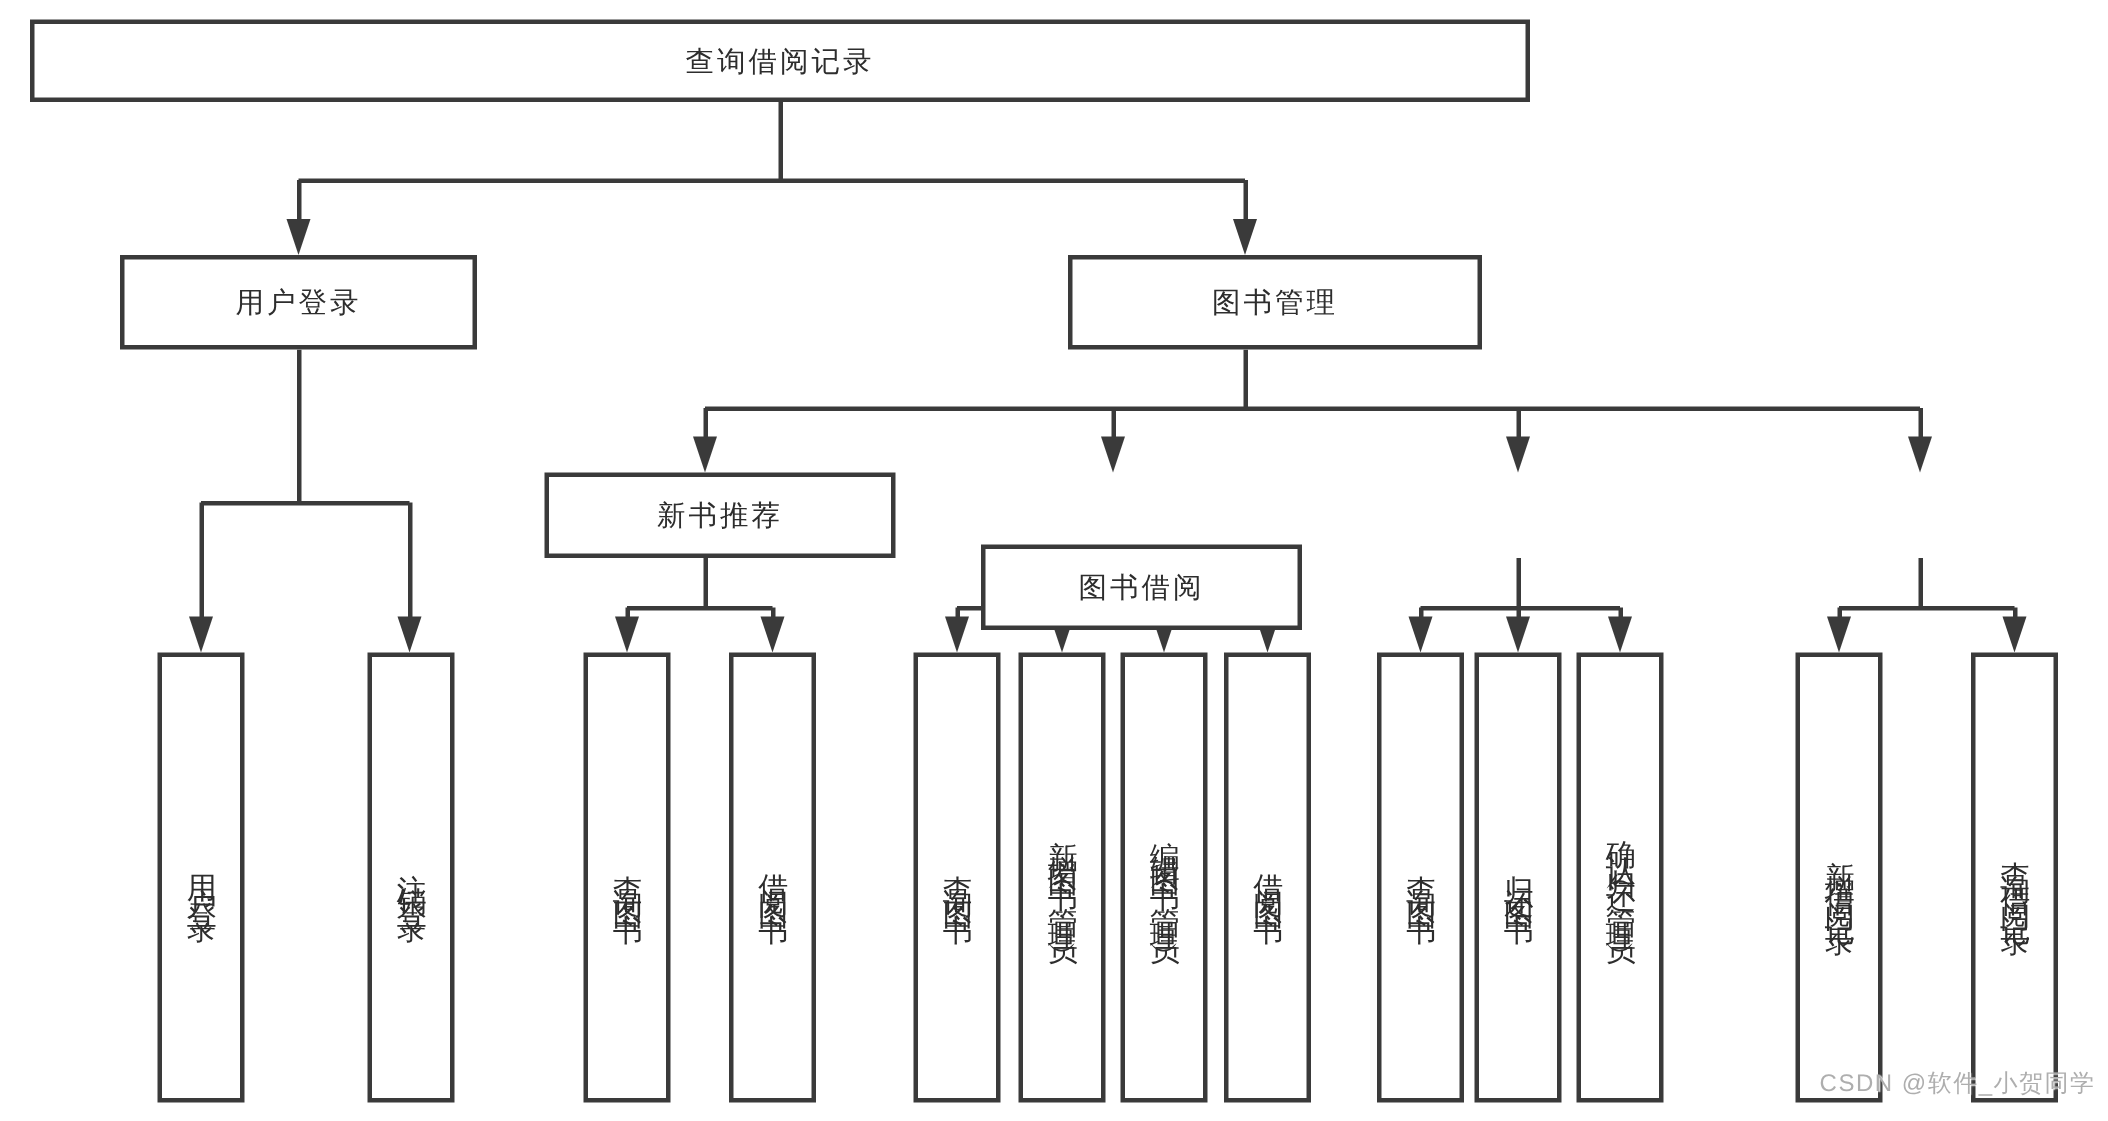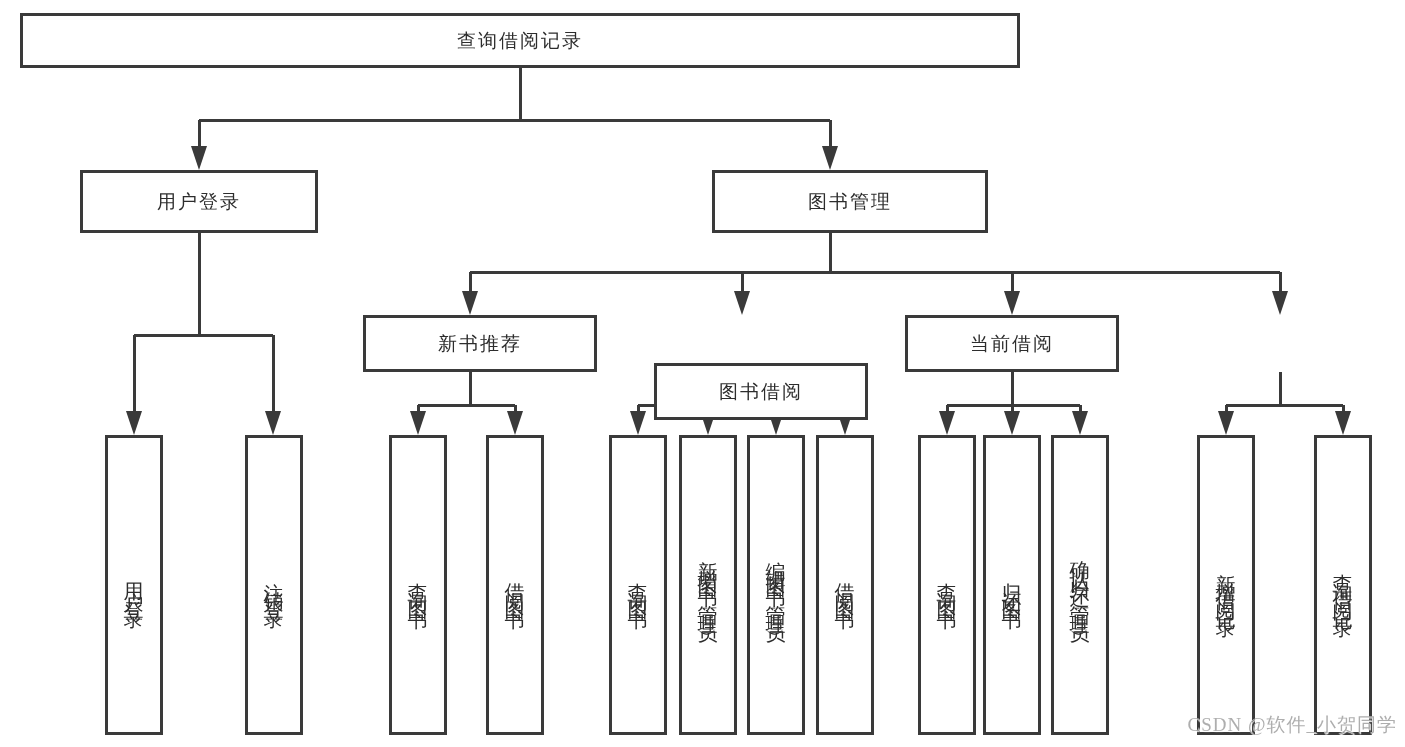--- a/index.html
+++ b/index.html
@@ -43,27 +43,26 @@
     height: 0;
     border-left: 8px solid transparent;
     border-right: 8px solid transparent;
     border-top: 24px solid var(--line-color, #3a3a3a);
     z-index: 1;
   }
   .watermark {
     position: absolute;
     top: 712px;
     right: 8px;
-    font-size: 19px;
+    font-size: 16px;
     color: var(--watermark-color, #aeaeae);
     text-shadow: 1px 1px 1px #ffffff;
     letter-spacing: 1px;
     z-index: 5;
     white-space: nowrap;
-    font-family: Liberation Serif, serif;
   }
 </style>
 </head>
 <body>
 
 <div id="stage">
   <div class="watermark">CSDN @软件_小贺同学</div>
 <div class="line" style="left: 518.5px; top: 68px; width: 3px; height: 52px;"></div>
     <div class="line" style="left: 199px; top: 118.5px; width: 631px; height: 3px;"></div>
     <div class="line" style="left: 197.5px; top: 233px; width: 3px; height: 102px;"></div>
@@ -124,23 +123,20 @@
     </div>
     <div class="node" style="left: 712px; top: 170px; width: 276px; height: 63px;">
       <span class="lbl">图书管理</span>
     </div>
     <div class="node" style="left: 363px; top: 315px; width: 234px; height: 57px;">
       <span class="lbl">新书推荐</span>
     </div>
     <div class="node" style="left: 654px; top: 315px; width: 214px; height: 57px; margin-top: 48px;">
       <span class="lbl">图书借阅</span>
     </div>
-    <div class="node" style="left: 905px; top: 315px; width: 214px; height: 57px;">
-      <span class="lbl">当前借阅</span>
-    </div>
     <div class="node vert" style="left: 105px; top: 435px; width: 58px; height: 300px;">
       <span class="lbl">用户登录</span>
     </div>
     <div class="node vert" style="left: 245px; top: 435px; width: 58px; height: 300px;">
       <span class="lbl">注销登录</span>
     </div>
     <div class="node vert" style="left: 389px; top: 435px; width: 58px; height: 300px;">
       <span class="lbl">查询图书</span>
     </div>
     <div class="node vert" style="left: 486px; top: 435px; width: 58px; height: 300px;">

